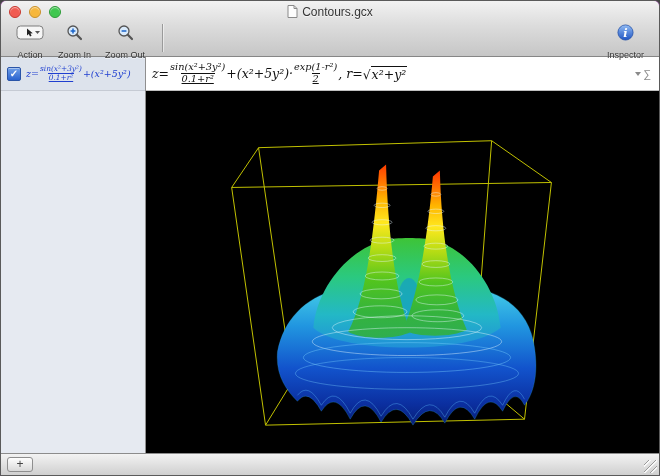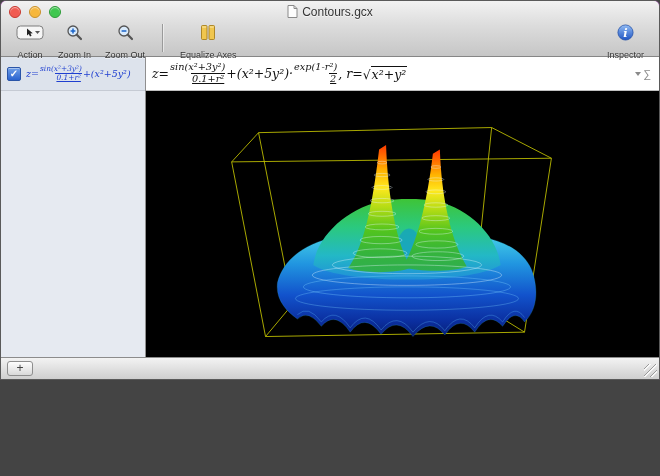--- a/index.html
+++ b/index.html
@@ -1,17 +1,17 @@
 <!DOCTYPE html>
 <html><head>
 <meta charset="utf-8">
 <style>
   html,body{margin:0;padding:0;background:#444;}
   body{width:660px;height:476px;overflow:hidden;font-family:"Liberation Sans",sans-serif;}
-  .window{width:660px;height:380px;box-sizing:border-box;border:1px solid #5a5a5a;border-radius:6px 6px 0 0;overflow:hidden;display:flex;flex-direction:column;background:#d946ef;}
+  .window{width:660px;height:476px;box-sizing:border-box;border:1px solid #5a5a5a;border-radius:6px 6px 0 0;overflow:hidden;display:flex;flex-direction:column;background:#d946ef;}
 
   
   .header{height:56px;flex:0 0 56px;background:linear-gradient(#f2f2f2 0%,#dcdcdc 45%,#c6c6c6 100%);border-bottom:1px solid #868686;position:relative;box-sizing:border-box;}
   .titlebar{height:22px;position:relative;}
   .traffic{position:absolute;top:5px;left:8px;display:flex;gap:8px;}
   .light{width:12px;height:12px;border-radius:50%;box-sizing:border-box;box-shadow:inset 0 1px 1px rgba(255,255,255,.6);}
   .light.close{background:#f05b51;border:1px solid #c6382f;}
   .light.min{background:#f6b73c;border:1px solid #c8902a;}
   .light.max{background:#3fc74f;border:1px solid #2d9a38;}
   .title{position:absolute;left:0;right:0;top:4px;text-align:center;font-size:12px;color:#353535;text-shadow:0 1px 0 rgba(255,255,255,.7);}
@@ -24,21 +24,21 @@
   .tb-spacer{flex:1;}
 
   
   .content{flex:1;display:flex;min-height:0;}
   .sidebar{width:145px;flex:0 0 145px;box-sizing:border-box;background:#e3e8f0;border-right:1px solid #8f8f8f;display:flex;flex-direction:column;}
   .sb-row{height:34px;box-sizing:border-box;display:flex;align-items:center;padding:0 4px 0 6px;background:#dde3ec;border-bottom:1px solid rgba(0,0,0,.10);overflow:hidden;}
   .checkbox{width:12px;height:12px;flex:0 0 12px;border-radius:2px;background:linear-gradient(#6f9fe8,#2a63cf);border:1px solid #2a55a8;display:flex;align-items:center;justify-content:center;margin-right:5px;box-shadow:inset 0 1px 0 rgba(255,255,255,.4);}
   .checkbox .check{color:#fff;font-size:10px;line-height:10px;font-weight:bold;}
   .math{font-family:"DejaVu Serif",serif;font-style:italic;white-space:nowrap;}
   .sb-eq{font-size:9.5px;color:#1f3fd0;display:flex;align-items:center;overflow:hidden;}
-  .frac{display:inline-flex;flex-direction:column;align-items:flex-end;line-height:1.1;font-size:0.78em;vertical-align:middle;margin:0 1px;}
+  .frac{display:inline-flex;flex-direction:column;align-items:center;line-height:1.1;font-size:0.78em;vertical-align:middle;margin:0 1px;}
   .frac .den{border-top:1px solid currentColor;padding:0 1px;text-decoration:underline;}
   .sb-fill{flex:1;background:#e6eaf1;}
 
   .main{flex:1;display:flex;flex-direction:column;min-width:0;}
   .eqbar{height:34px;flex:0 0 34px;box-sizing:border-box;background:#fff;border-bottom:1px solid #bfbfbf;display:flex;align-items:center;padding:0 8px 0 6px;}
   .main-eq{font-size:12.5px;color:#111;display:flex;align-items:center;}
   .sqrt{display:inline-flex;align-items:baseline;}
   .sqrt .rad{font-style:normal;}
   .sqrt .sqrt-arg{border-top:1px solid currentColor;padding:0 1px;font-style:italic;}
   .sigma-ctl{margin-left:auto;display:flex;align-items:center;color:#8a8a8a;font-size:11px;gap:2px;}
@@ -105,31 +105,20 @@
             <line x1="10.8" y1="10.8" x2="15" y2="15" stroke="#555" stroke-width="2.2" stroke-linecap="round"></line>
             <path d="M4.6 7 H9.4" stroke="#1a63c8" stroke-width="1.5"></path>
           </svg>
         </span>
         <span class="tb-label">Zoom Out</span>
       </div>
 
       <div class="tb-sep"></div>
 
 
-      <div class="tb-btn">
-        <span class="tb-icon">
-          <svg width="20" height="17" viewBox="0 0 20 17">
-            <rect x="3.5" y="1.5" width="5.5" height="14" rx="1" fill="#f0c64e" stroke="#a8801c" stroke-width="0.9"></rect>
-            <rect x="11" y="1.5" width="5.5" height="14" rx="1" fill="#f0c64e" stroke="#a8801c" stroke-width="0.9"></rect>
-            <line x1="4.2" y1="3" x2="8.2" y2="3" stroke="#fbe8a8" stroke-width="1"></line>
-            <line x1="11.7" y1="3" x2="15.7" y2="3" stroke="#fbe8a8" stroke-width="1"></line>
-          </svg>
-        </span>
-        <span class="tb-label">Equalize Axes</span>
-      </div>
 
       <div class="tb-spacer"></div>
 
       <div class="tb-btn">
         <span class="tb-icon">
           <svg width="17" height="17" viewBox="0 0 17 17">
             <defs>
               <linearGradient id="giinsp" x1="0" y1="0" x2="0" y2="1">
                 <stop offset="0" stop-color="#92bcf4"></stop>
                   <stop offset="1" stop-color="#2055c2"></stop>

